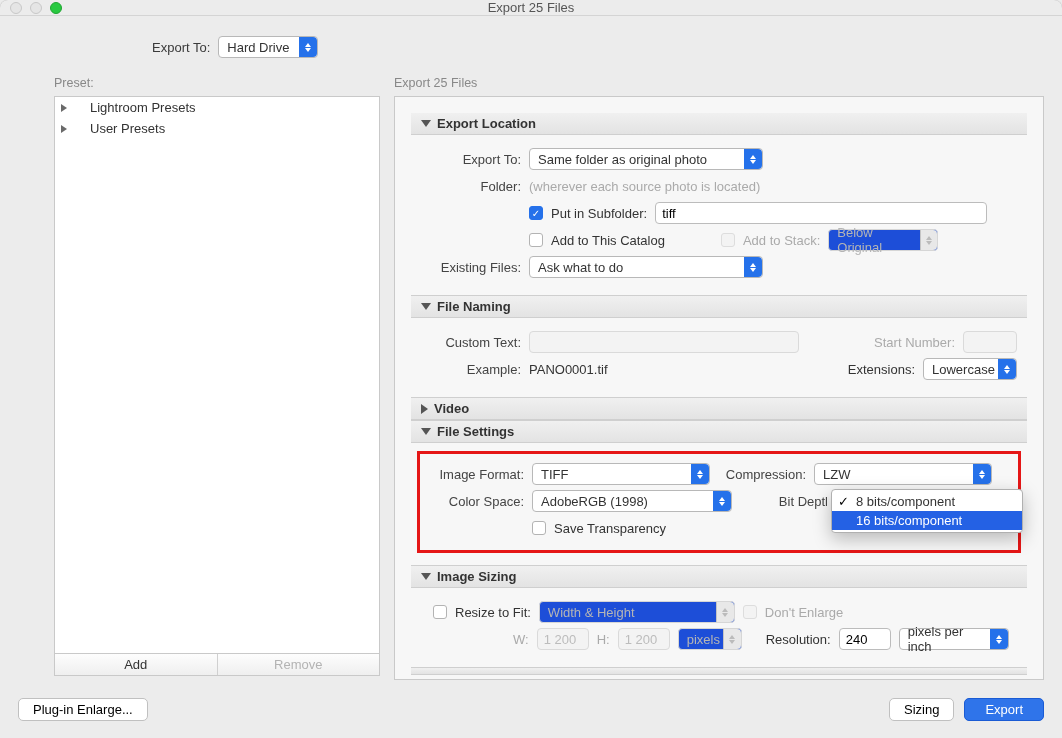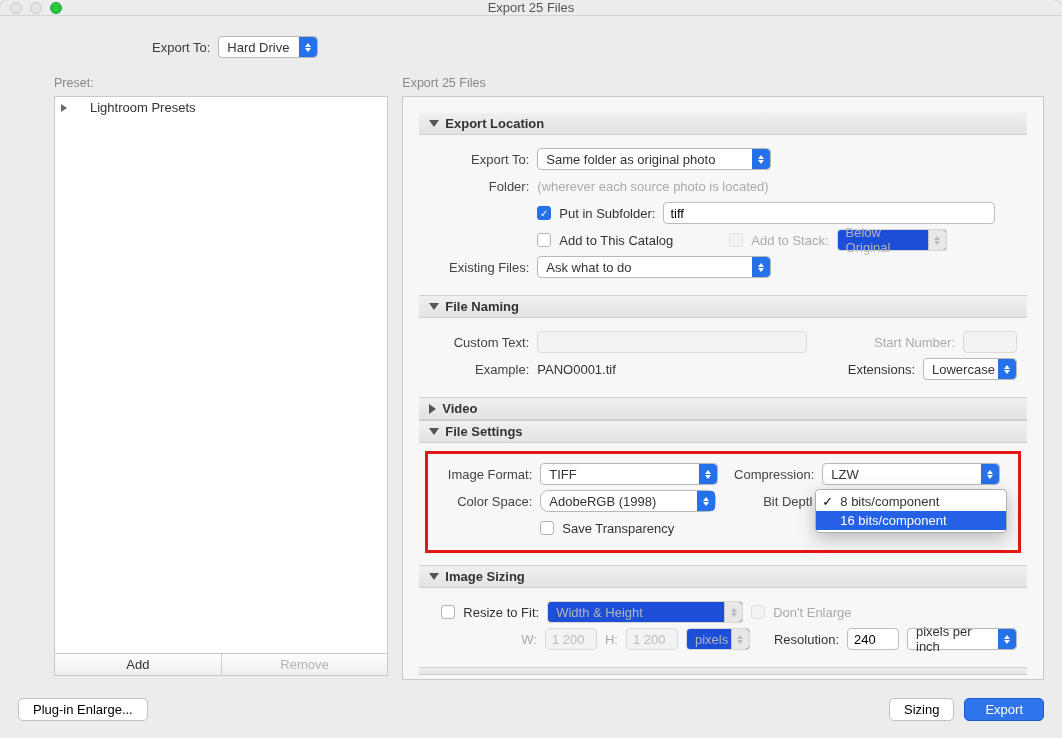--- a/index.html
+++ b/index.html
@@ -200,20 +200,24 @@
 
   <div class="columns">
 
     <div class="left-col" style="margin-right:14px;">
       <div class="col-header">Preset:</div>
       <div class="preset-box">
         <div class="tree-item">
           <span class="disclosure"></span>
           <span>Lightroom Presets</span>
         </div>
+        <div class="tree-item">
+          <span class="disclosure"></span>
+          <span>User Presets</span>
+        </div>
       </div>
       <div class="preset-btns">
         <div class="preset-btn">Add</div>
         <div class="preset-btn disabled">Remove</div>
       </div>
     </div>
 
     <div class="right-col">
       <div class="col-header">Export 25 Files</div>
       <div class="scroll-area">
@@ -321,21 +325,21 @@
             <div class="select" style="width:178px;">
               <span>LZW</span>
               <span class="cap">
                     <span class="caret-up"></span>
                     <span class="caret-dn"></span>
                   </span>
             </div>
           </div>
           <div class="row" style="position:relative;">
             <span class="rlabel">Color Space:</span>
-            <div class="select" style="width:176px;border-radius:8px;">
+            <div class="select" style="width:200px;">
               <span>AdobeRGB (1998)</span>
               <span class="cap">
                     <span class="caret-up"></span>
                     <span class="caret-dn"></span>
                   </span>
             </div>
             <span class="label-right" style="width:88px; overflow:hidden; white-space:nowrap;">Bit Deptl</span>
             <div class="select" style="width:178px; position:relative;">
               <span>8 bits/component</span>
               <span class="cap">

